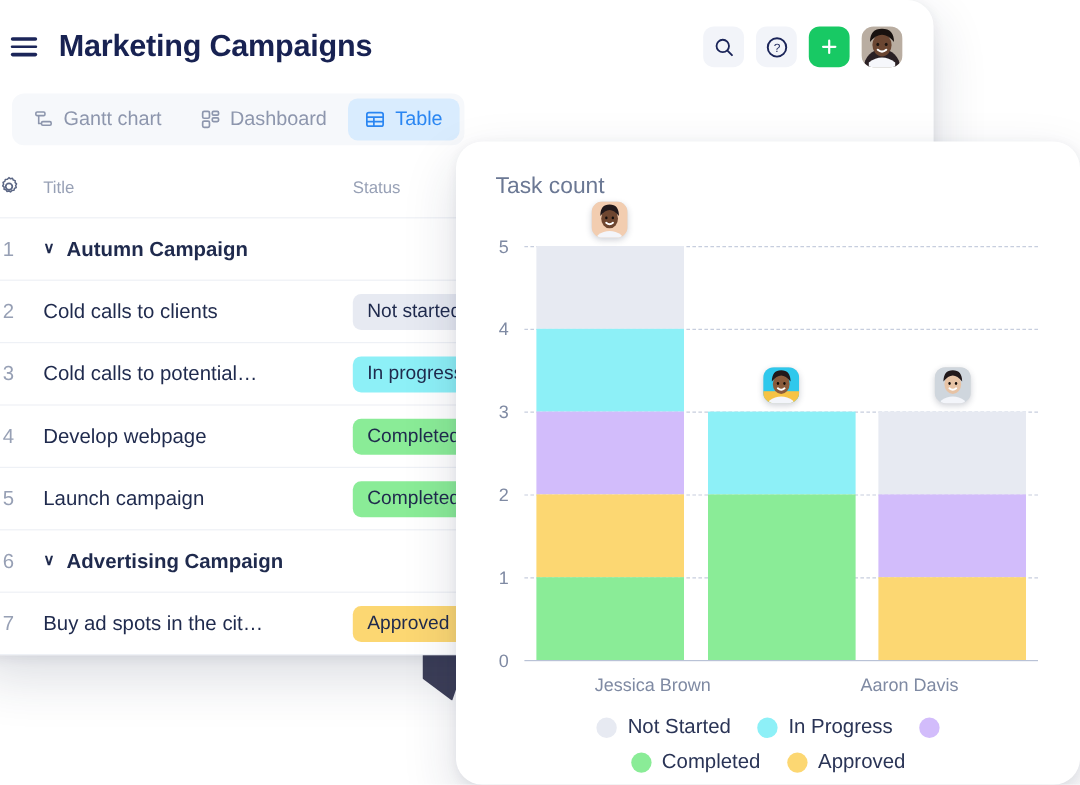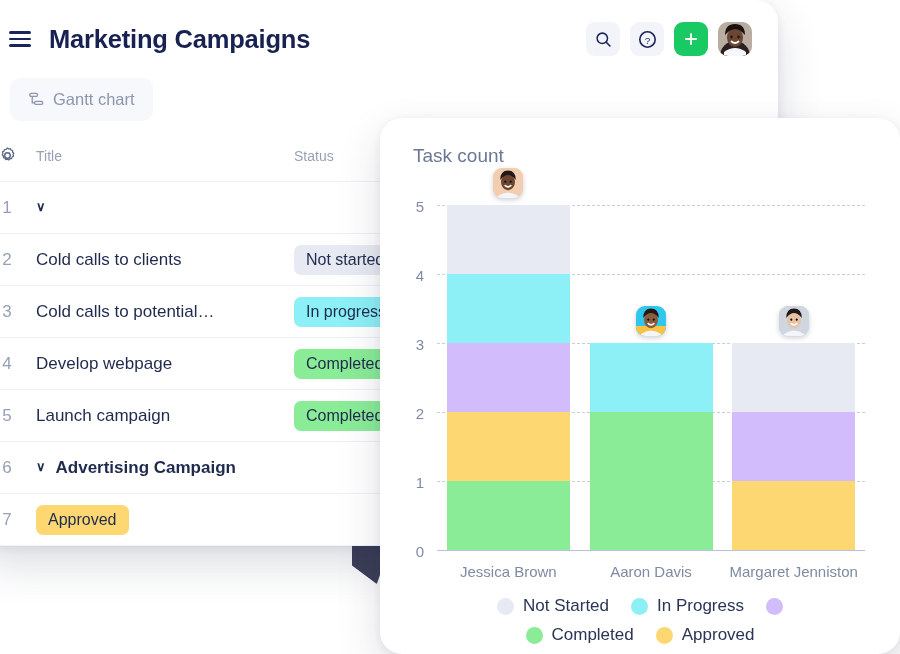--- a/index.html
+++ b/index.html
@@ -252,38 +252,57 @@
 
     <div class="tabs">
       <div class="tab">
         <svg width="17" height="17" viewBox="0 0 18 18">
           <rect x="2" y="2.5" width="8" height="3.2" rx="1.1" fill="none" stroke="#8d96ad" stroke-width="1.4"></rect>
           <rect x="7" y="11" width="8.5" height="3.2" rx="1.1" fill="none" stroke="#8d96ad" stroke-width="1.4"></rect>
           <path d="M4.5 5.7 L4.5 12.6 L7 12.6" fill="none" stroke="#8d96ad" stroke-width="1.4"></path>
         </svg>
         <span>Gantt chart</span>
       </div>
+      <div class="tab">
+        <svg width="17" height="17" viewBox="0 0 18 18">
+          <rect x="2" y="2" width="6" height="6" rx="1.3" fill="none" stroke="#8d96ad" stroke-width="1.5"></rect>
+          <rect x="10.5" y="2" width="5.5" height="3.3" rx="1.1" fill="none" stroke="#8d96ad" stroke-width="1.5"></rect>
+          <rect x="10.5" y="7.6" width="5.5" height="3.3" rx="1.1" fill="none" stroke="#8d96ad" stroke-width="1.5"></rect>
+          <rect x="2" y="10.5" width="6" height="5.5" rx="1.3" fill="none" stroke="#8d96ad" stroke-width="1.5"></rect>
+        </svg>
+        <span>Dashboard</span>
+      </div>
+      <div class="tab active">
+        <svg width="17" height="17" viewBox="0 0 18 18">
+          <rect x="1.8" y="3" width="14.4" height="12" rx="1.8" fill="none" stroke="#2a86f2" stroke-width="1.5"></rect>
+          <line x1="1.8" y1="7" x2="16.2" y2="7" stroke="#2a86f2" stroke-width="1.5"></line>
+          <line x1="1.8" y1="11" x2="16.2" y2="11" stroke="#2a86f2" stroke-width="1.5"></line>
+          <line x1="8" y1="7" x2="8" y2="15" stroke="#2a86f2" stroke-width="1.5"></line>
+        </svg>
+        <span>Table</span>
+      </div>
     </div>
 
     <div class="table-wrap">
       <div class="t-head">
         <div class="col-gear">
           <svg width="19" height="19" viewBox="0 0 20 20">
             <circle cx="10" cy="10" r="2.9" fill="none" stroke="#5b6684" stroke-width="1.5"></circle>
             <path d="M10 1.6 l1.5 1.1 1.8 -.5 .8 1.7 1.8 .5 -.1 1.9 1.4 1.2 -.9 1.6 .6 1.8 -1.7 .9 -.5 1.8 -1.9 .1 -1.3 1.4 -1.6 -.9 -1.8 .5 -.9 -1.7 -1.8 -.5 .1 -1.9 -1.4 -1.2 .9 -1.6 -.6 -1.8 1.7 -.9 .5 -1.8 1.9 -.1z" transform="translate(0,0) scale(0.93) translate(0.7,0.7)" fill="none" stroke="#5b6684" stroke-width="1.4" stroke-linejoin="round"></path>
           </svg>
         </div>
         <div class="col-title hdr">Title</div>
         <div class="col-status hdr">Status</div>
       </div>
       <div id="rows">
           <div class="t-row">
             <div class="col-num rownum">1</div>
             <div class="col-title cell-title group">
               <span class="chev">∨</span>
+              <span>Autumn Campaign</span>
             </div>
             <div class="col-status"></div>
           </div>
           <div class="t-row">
             <div class="col-num rownum">2</div>
             <div class="col-title cell-title">
               <span>Cold calls to clients</span>
             </div>
             <div class="col-status"><span class="badge" style="background: rgb(231, 234, 242);">Not started</span></div>
           </div>
@@ -311,20 +330,23 @@
           <div class="t-row">
             <div class="col-num rownum">6</div>
             <div class="col-title cell-title group">
               <span class="chev">∨</span>
               <span>Advertising Campaign</span>
             </div>
             <div class="col-status"></div>
           </div>
           <div class="t-row">
             <div class="col-num rownum">7</div>
+            <div class="col-title cell-title">
+              <span>Buy ad spots in the cit…</span>
+            </div>
             <div class="col-status"><span class="badge" style="background: rgb(252, 215, 114);">Approved</span></div>
           </div>
         </div>
     </div>
   </div>
 
   <div class="chart-panel">
     <div class="chart-title">Task count</div>
 
     <div class="plot" id="plot">
@@ -388,21 +410,20 @@
               <ellipse cx="17.7" cy="13.6" rx="1" ry="1.2" fill="#120d0b"></ellipse>
               <path d="M12.2 17.6 q2.8 2.5 5.6 0" stroke="#ffffff" stroke-width="1.6" fill="none" stroke-linecap="round"></path>
               <path d="M5 28 q10 -7 20 0 l0 4 l-20 0z" fill="#f3f5fa"></path>
             </svg></div>
         </div>
       </div>
 
     <div class="xlabels" id="xlabels">
         <div class="xlabel">Jessica Brown</div>
         <div class="xlabel">Aaron Davis</div>
-        <div class="xlabel">Margaret Jenniston</div>
       </div>
 
     <div class="legend">
       <div class="legend-row" id="legend-row-1">
           <div class="legend-item">
             <span class="swatch" style="background: rgb(231, 234, 242);"></span>
             <span class="legend-label">Not Started</span>
           </div>
           <div class="legend-item">
             <span class="swatch" style="background: rgb(141, 240, 247);"></span>

